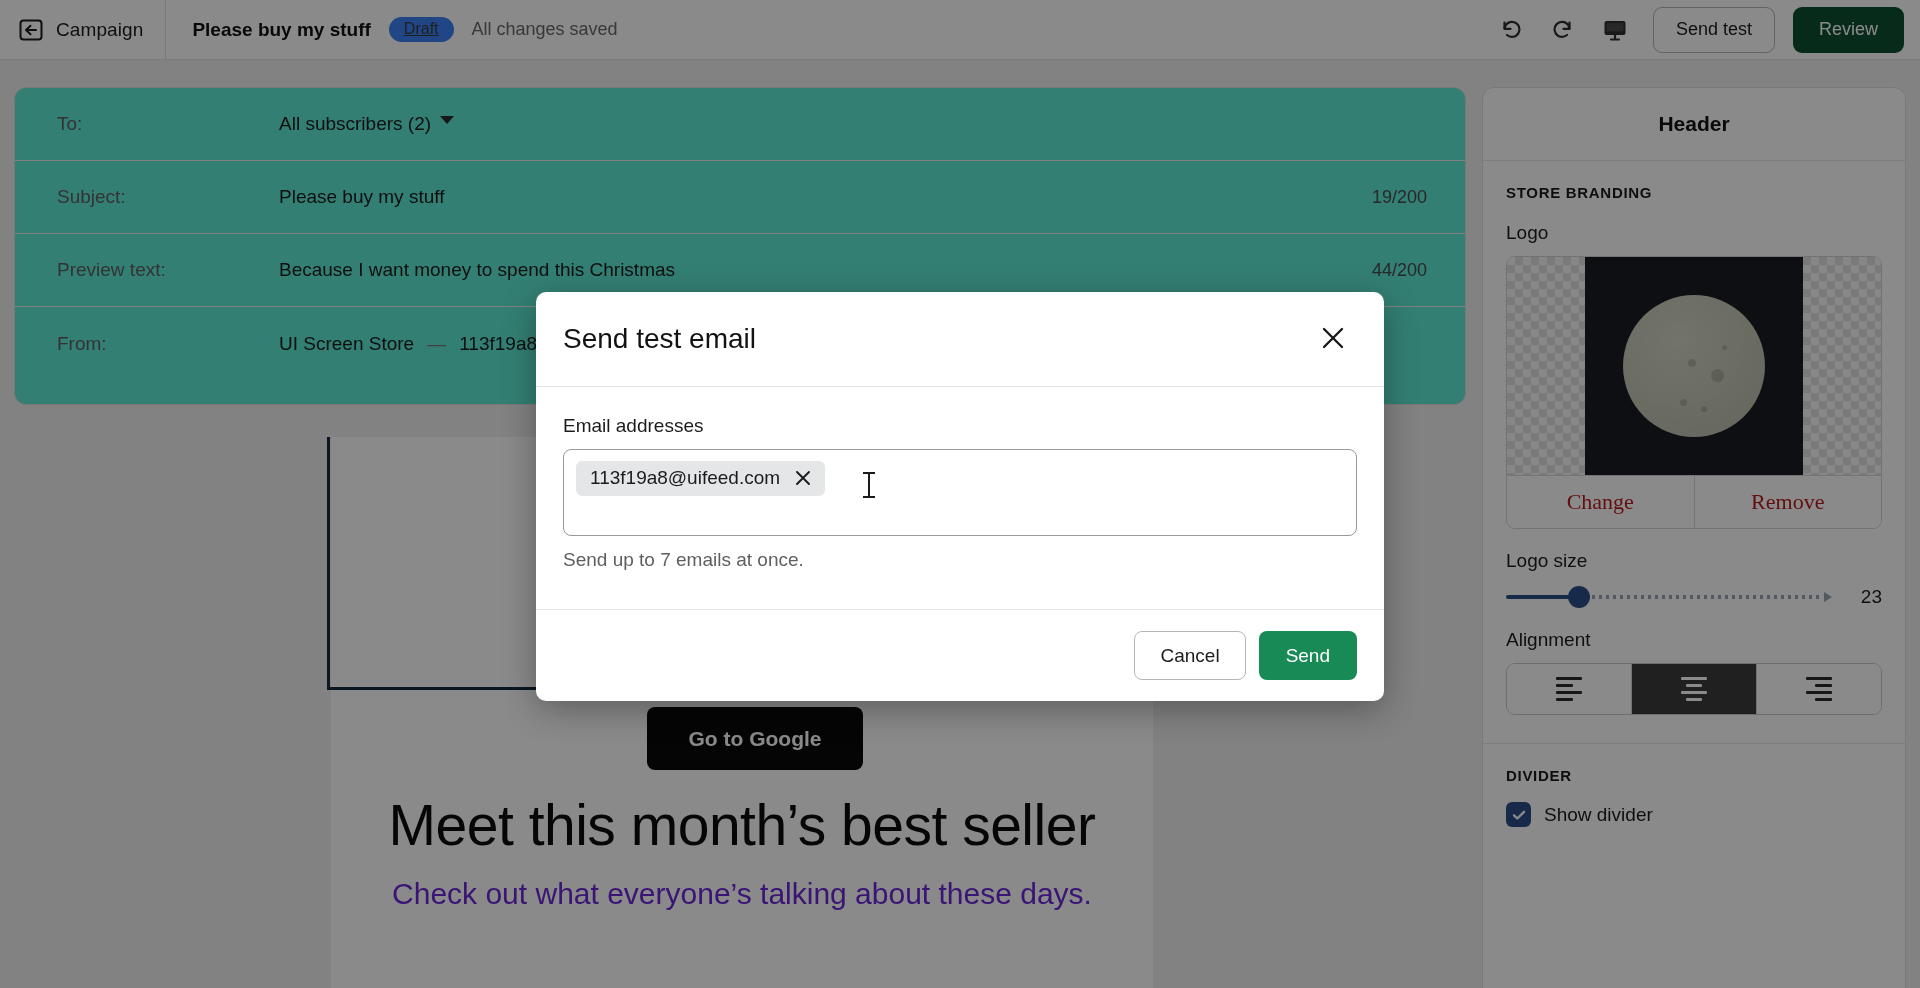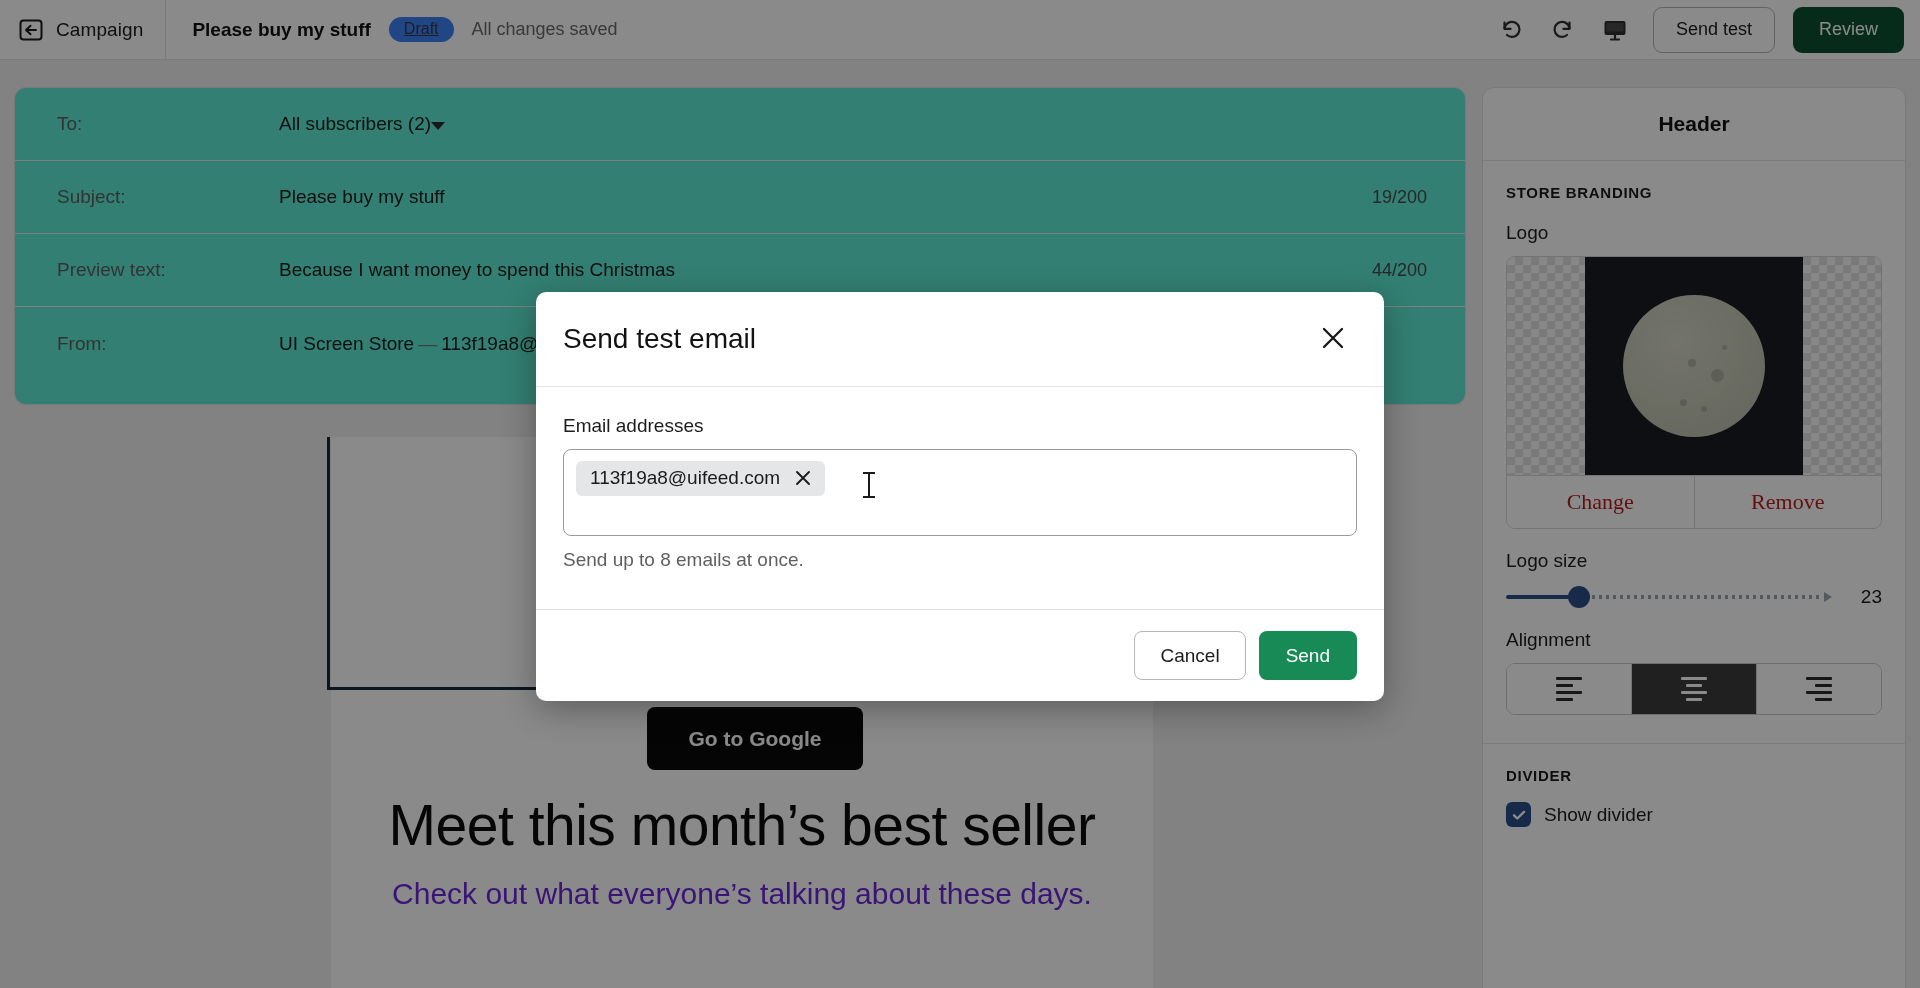--- a/index.html
+++ b/index.html
@@ -79,21 +79,21 @@
     height: 73px; padding: 0 30px 0 42px;
     border-bottom: 1px solid #ececec;
   }
   .field-row:last-child { border-bottom: none; }
   .field-label {
     width: 222px; flex: 0 0 222px;
     font-size: 19px; color: #5f5f5f;
   }
   .field-value {
     font-size: 19px; color: #1c1c1c;
-    display: flex; align-items: center; 
+    display: flex; align-items: flex-start; gap: 9px;
   }
   .caret-down {
     width: 0; height: 0; border-left: 7px solid transparent;
     border-right: 7px solid transparent; border-top: 8px solid #2b2b2b;
     margin-top: 3px;
   }
   .field-counter {
     margin-left: auto; font-size: 18px; color: #4a4a4a;
     padding-right: 8px;
   }
@@ -499,21 +499,21 @@
         <span class="chip">
           <span>113f19a8@uifeed.com</span>
           <span class="chip-x">
             <svg width="20" height="20" viewBox="0 0 20 20">
               <path d="M4 4 L16 16 M16 4 L4 16" stroke="#1b1b1b" stroke-width="1.9" stroke-linecap="round"></path>
             </svg>
           </span>
         </span>
         <span class="caret-ibeam"></span>
       </div>
-      <div class="helper-text">Send up to 8 emails at once.</div>
+      <div class="helper-text">Send up to 7 emails at once.</div>
     </div>
     <div class="modal-foot">
       <button class="btn-cancel">Cancel</button>
       <button class="btn-send">Send</button>
     </div>
   </div>
 
 </div>
 
 </body></html>

